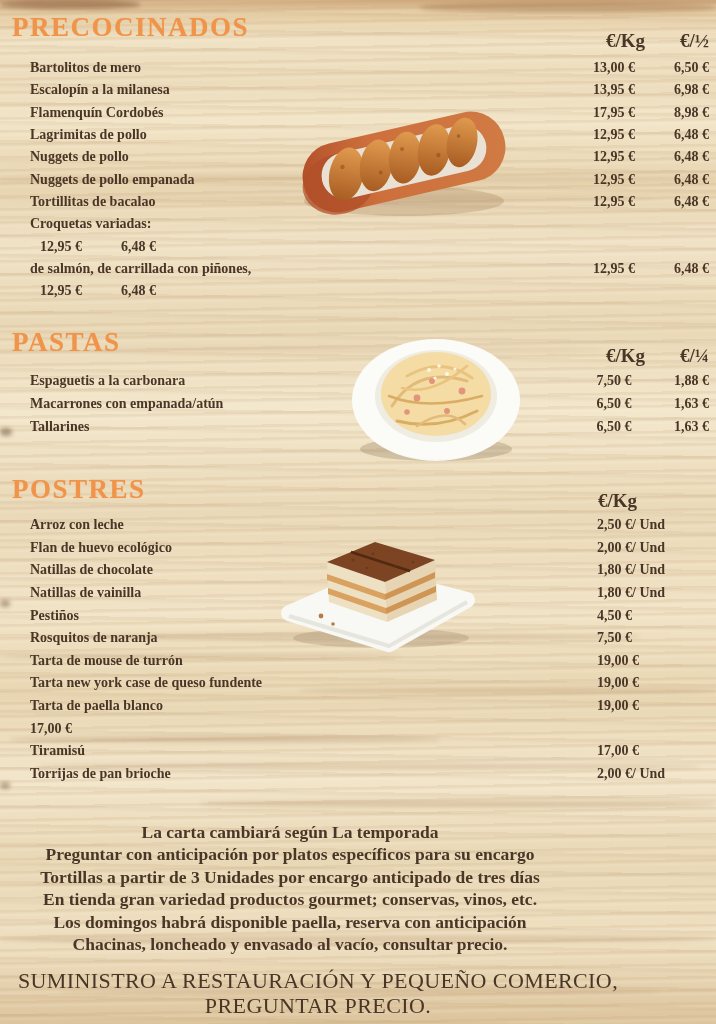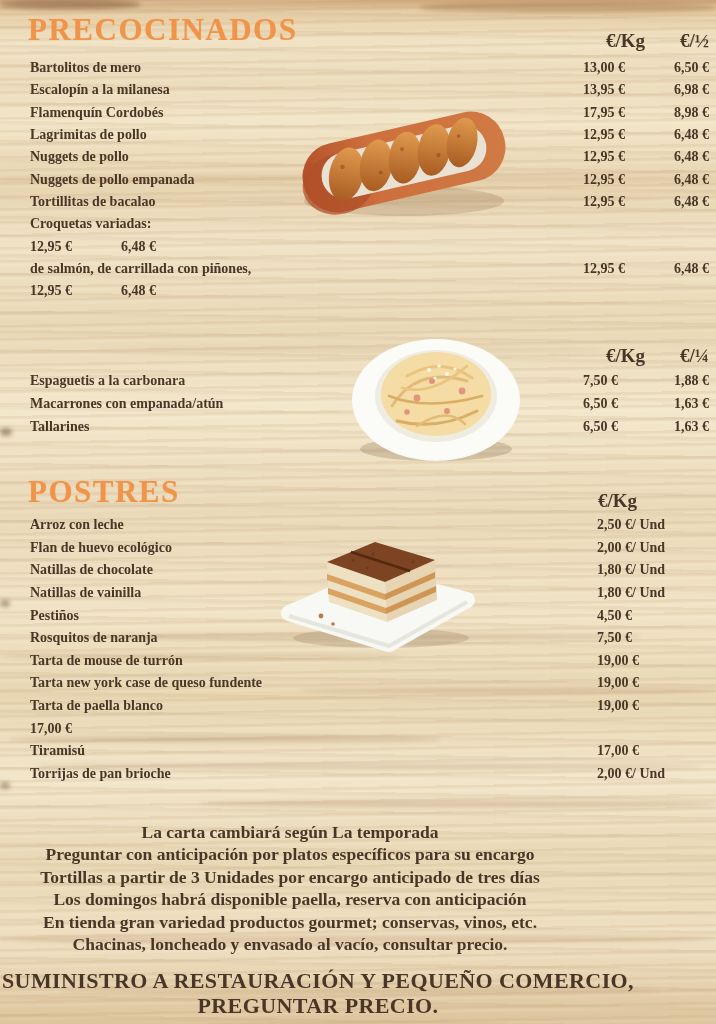--- a/index.html
+++ b/index.html
@@ -25,52 +25,52 @@
   .s9{top:737px;left:10px;width:430px;height:5px;background:rgba(140,95,55,.28);}
   .s10{top:764px;left:40px;width:660px;height:5px;background:rgba(140,95,55,.22);}
   .s11{top:801px;left:200px;width:516px;height:6px;background:rgba(150,105,62,.26);}
   .s12{top:935px;left:0;width:716px;height:8px;background:rgba(160,115,70,.22);}
   .s13{top:988px;left:60px;width:600px;height:6px;background:rgba(160,115,70,.18);}
   .s14{top:428px;left:0;width:12px;height:8px;background:rgba(90,55,30,.45);}
   .s15{top:600px;left:0;width:10px;height:7px;background:rgba(90,55,30,.40);}
   .s16{top:782px;left:0;width:10px;height:7px;background:rgba(90,55,30,.38);}
 
   .sec-title{
-    position:absolute; left:28px;
-    font-size:31px; font-weight:bold; letter-spacing:1.5px;
+    position:absolute; left:12px;
+    font-size:27px; font-weight:bold; letter-spacing:1.5px;
     color:#f0944a;
     text-shadow:0 0 1px rgba(240,148,74,.4);
   }
   #t1{top:12px;} #t2{top:327px;} #t3{top:474px;}
 
   .phead{position:absolute; right:7px; display:flex; font-size:19px; font-weight:bold;}
   .phead .h1{width:62px;text-align:right;}
   .phead .h2{width:64px;text-align:right;}
   #ph1{top:30px;} #ph2{top:345px;}
   #ph3{position:absolute; left:598px; top:490px; font-size:19px; font-weight:bold;}
 
   .items{position:absolute; left:30px; right:7px;}
   #list1{top:57px;} #list1 .row{height:22.3px;}
   #list2{top:369px;} #list2 .row{height:23px;}
   #list3{top:514px;} #list3 .row{height:22.6px;}
   .row{display:flex; align-items:center; font-size:14px; font-weight:bold;}
   .row .nm{flex:1; white-space:pre;}
-  .row .p1{width:62px; text-align:left;}
+  .row .p1{width:62px; text-align:center;}
   .row .p2{width:64px; text-align:right;}
   .row .pu{width:112px; text-align:left; white-space:pre;}
 
   .photo{position:absolute;}
   #photo-croquetas{left:293px; top:101px; width:222px; height:122px;}
   #photo-pasta{left:347px; top:336px; width:178px; height:130px;}
   #photo-tiramisu{left:263px; top:516px; width:228px; height:138px;}
 
   .notes{position:absolute; left:0; width:580px; top:821px; text-align:center;
          font-size:17.5px; font-weight:bold; line-height:22.4px;}
   .highlight{position:absolute; left:0; width:636px; top:969px; text-align:center;
-         font-size:22px; font-weight:bold; letter-spacing:0.4px; line-height:24.8px;}
+         font-size:22px; font-weight:normal; letter-spacing:0.4px; line-height:24.8px;}
 </style>
 </head>
 <body>
 
 <div class="menu">
   <div class="streak s1"></div>
   <div class="streak s2"></div>
   <div class="streak s3"></div>
   <div class="streak s4"></div>
   <div class="streak s5"></div>
@@ -172,20 +172,21 @@
         <ellipse cx="172" cy="55" rx="15" ry="25" transform="rotate(24 172 55)" fill="url(#croqG)"></ellipse>
         <circle cx="50" cy="52" r="2.2" fill="#8a4418" opacity="0.5"></circle>
         <circle cx="86" cy="66" r="2" fill="#8a4418" opacity="0.5"></circle>
         <circle cx="112" cy="48" r="2" fill="#8a4418" opacity="0.5"></circle>
         <circle cx="146" cy="62" r="2.2" fill="#8a4418" opacity="0.5"></circle>
         <circle cx="170" cy="48" r="1.8" fill="#8a4418" opacity="0.5"></circle>
       </g>
     </g>
   </svg>
 
+  <div id="t2" class="sec-title">PASTAS</div>
   <div id="ph2" class="phead">
     <span class="h1">€/Kg</span>
     <span class="h2">€/¼</span>
   </div>
   <div id="list2" class="items">
     <div class="row">
         <span class="nm">Espaguetis a la carbonara</span>
         <span class="p1">7,50 €</span>
         <span class="p2">1,88 €</span>
       </div>
@@ -312,21 +313,21 @@
         <circle cx="104" cy="52" r="1.3"></circle>
     </g>
     <circle cx="58" cy="100" r="2.4" fill="#b97a44"></circle>
     <circle cx="70" cy="108" r="1.8" fill="#b97a44"></circle>
   </svg>
 
   <div class="notes">
     <div>La carta cambiará según La temporada</div>
     <div>Preguntar con anticipación por platos  específicos para su encargo</div>
     <div>Tortillas a partir de 3 Unidades por encargo anticipado de tres días</div>
+    <div>En tienda gran variedad productos gourmet; conservas, vinos, etc.</div>
     <div>Los domingos habrá disponible paella, reserva con anticipación</div>
-    <div>En tienda gran variedad productos gourmet; conservas, vinos, etc.</div>
     <div>Chacinas, loncheado y envasado al vacío, consultar precio.</div>
   </div>
   <div class="highlight">
     <div>SUMINISTRO A RESTAURACIÓN Y PEQUEÑO COMERCIO,</div>
     <div>PREGUNTAR PRECIO.</div>
   </div>
 </div>
 
 </body></html>

